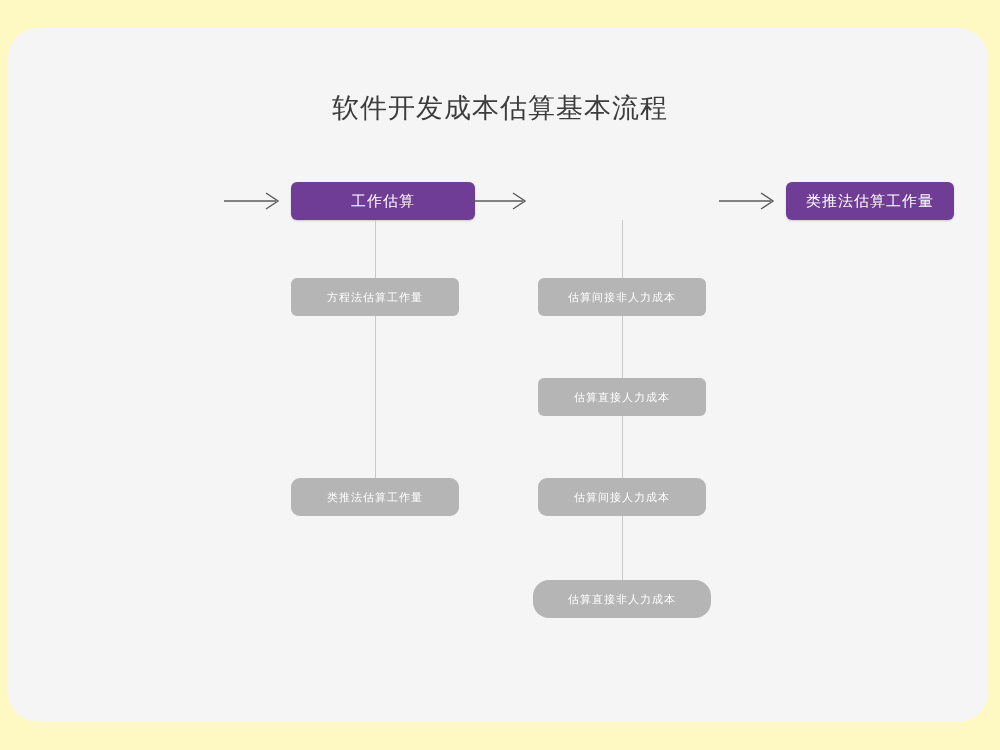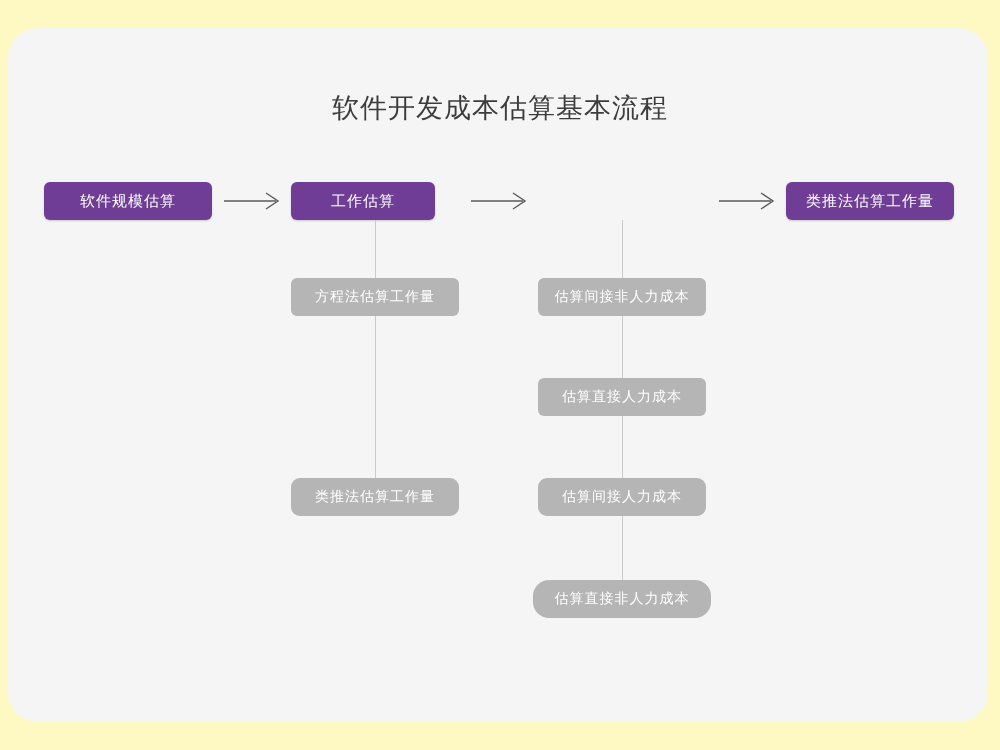--- a/index.html
+++ b/index.html
@@ -60,21 +60,21 @@
     white-space: nowrap;
     height: 38px;
     top: 182px;
   }
   .node.purple {
     background: #6f3d96;
     box-shadow: 0 1px 2px rgba(0,0,0,0.18);
   }
 
   .node-1 { left: 44px;  width: 168px; }
-  .node-2 { left: 291px; width: 144px; }
+  .node-2 { left: 291px; width: 184px; }
   .node-3 { left: 538px; width: 168px; }
   .node-4 { left: 786px; width: 168px; }
 
   
   .arrow {
     position: absolute;
     top: 190px;
     width: 62px;
     height: 22px;
   }
@@ -95,21 +95,21 @@
   
   .sub {
     position: absolute;
     box-sizing: border-box;
     display: flex;
     align-items: center;
     justify-content: center;
     border-radius: 6px;
     background: #b5b5b5;
     color: #ffffff;
-    font-size: 14px;
+    font-size: 11px;
     letter-spacing: 1px;
     white-space: nowrap;
     height: 38px;
   }
   .col-left  { left: 291px; width: 168px; }
   .col-right { left: 538px; width: 168px; }
   .row-1 { top: 278px; }
   .row-2 { top: 378px; }
   .row-3 { top: 478px; border-radius: 9px; }
   .row-4 { top: 580px; }
@@ -117,21 +117,20 @@
 </style>
 </head>
 <body>
 
 <div id="canvas">
 
   <div class="card"></div>
 
   <div class="title">软件开发成本估算基本流程</div>
 
-  <div class="node purple node-1">软件规模估算</div>
 
   <div class="node purple node-2">工作估算</div>
 
 
   <div class="node purple node-4">类推法估算工作量</div>
 
   <div class="arrow arrow-1">
     <svg width="62" height="22" viewBox="0 0 62 22">
       <line x1="2" y1="11" x2="54" y2="11" stroke="#5a5a5a" stroke-width="1.4"></line>
       <polyline points="44,3 56,11 44,19" fill="none" stroke="#5a5a5a" stroke-width="1.4"></polyline>

